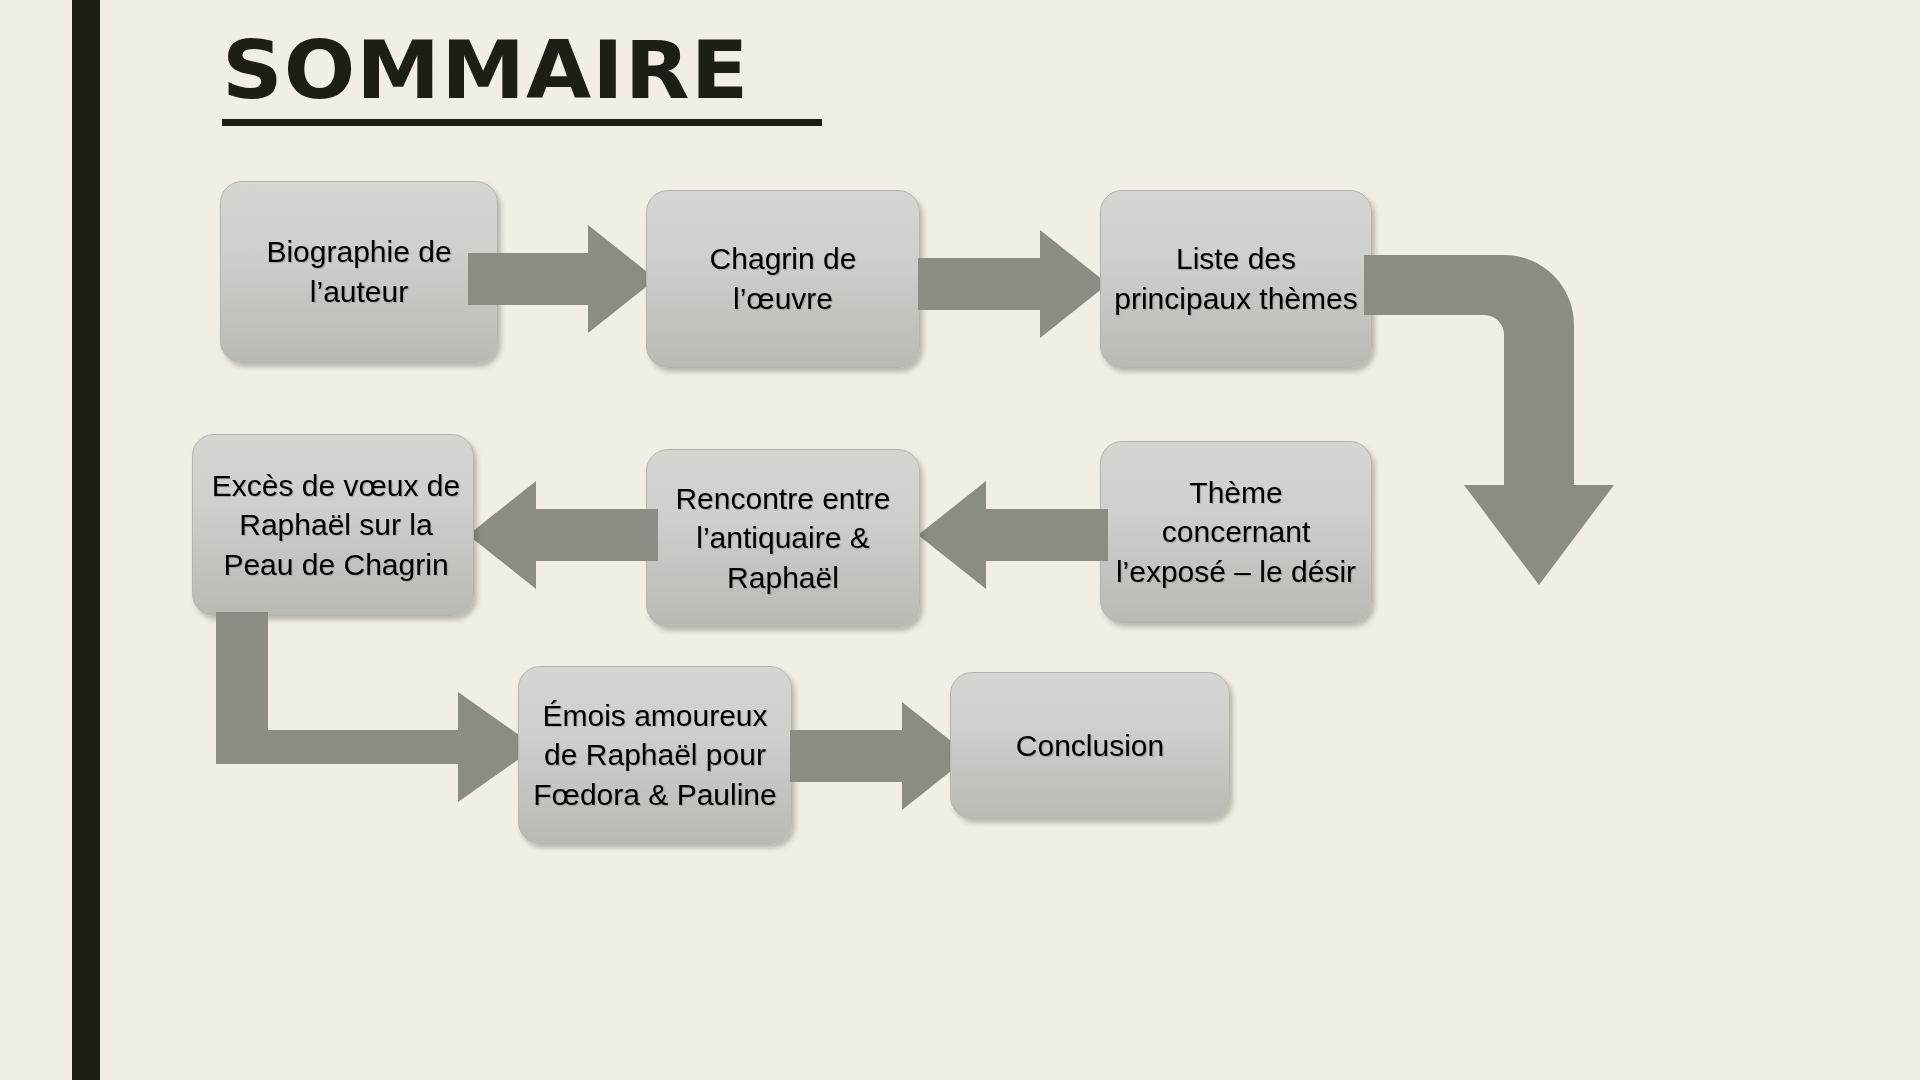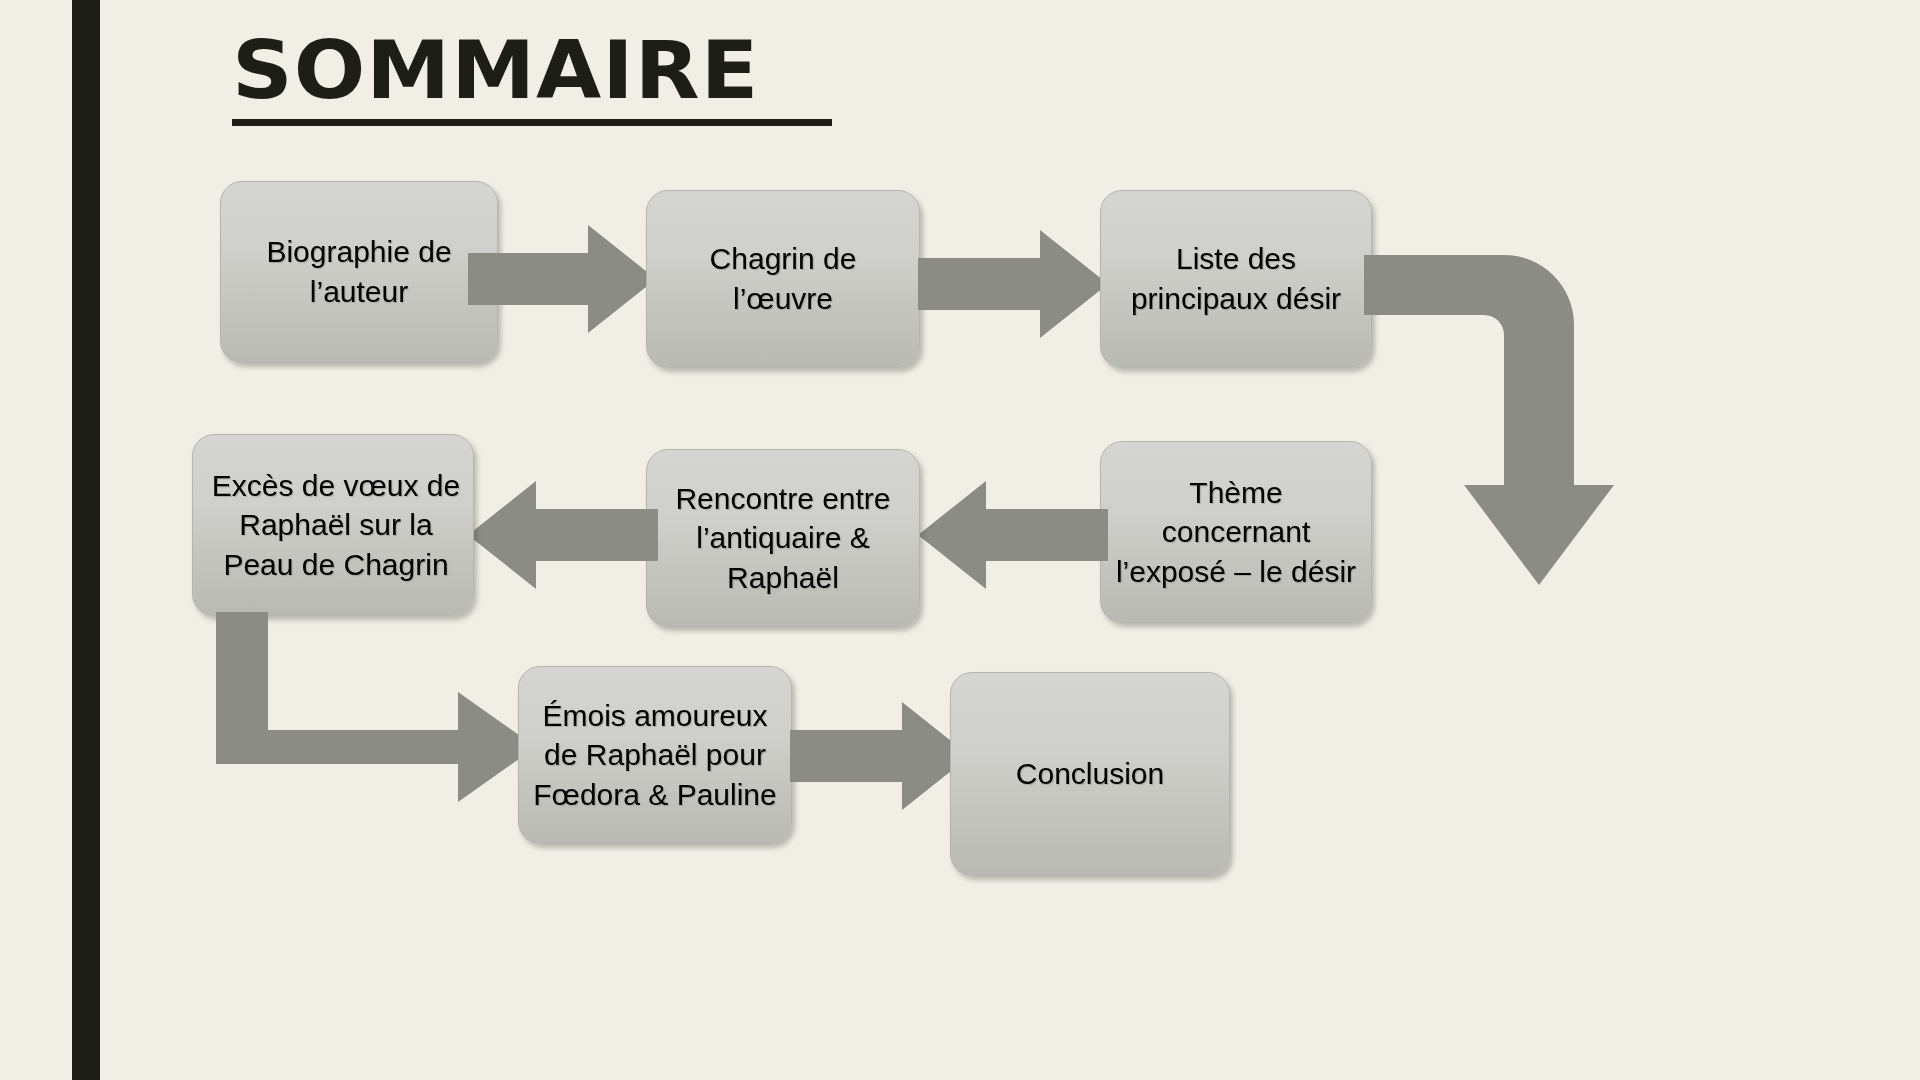--- a/index.html
+++ b/index.html
@@ -11,21 +11,21 @@
   }
 
   
   .left-bar{
     position:absolute; left:72px; top:0; width:28px; height:1080px;
     background:#1d1e16;
   }
 
   
   .title-wrap{
-    position:absolute; left:232px; top:28px;
+    position:absolute; left:222px; top:28px;
   }
   .title{
     font-family:"DejaVu Sans", sans-serif;
     font-weight:bold;
     font-size:81px;
     letter-spacing:1px;
     color:#1d1e16;
     line-height:1.05;
     transform:scaleX(1.04);
     transform-origin:left center;
@@ -88,21 +88,21 @@
     <span>Chagrin de l’œuvre</span>
   </div>
 
   <div class="arrow" style="left:918px; top:230px; width:190px; height:108px;">
     <svg width="190" height="108" viewBox="0 0 190 108">
       <polygon class="ar-fill" points="0,28 122,28 122,0 190,54 122,108 122,80 0,80"></polygon>
     </svg>
   </div>
 
   <div class="box" style="left:1100px; top:190px; width:272px; height:178px;">
-    <span>Liste des principaux désir</span>
+    <span>Liste des principaux thèmes</span>
   </div>
 
   <div class="conn" style="left:1364px; top:255px; width:260px; height:330px;">
     <svg width="260" height="330" viewBox="0 0 260 330">
       <path class="ar-fill" d="
         M 0,0
         L 140,0
         A 70,70 0 0 1 210,70
         L 210,230
         L 250,230
@@ -159,17 +159,17 @@
   <div class="box" style="left:518px; top:666px; width:274px; height:178px;justify-content:center;">
     <span>Émois amoureux de Raphaël pour Fœdora &amp; Pauline</span>
   </div>
 
   <div class="arrow" style="left:790px; top:702px; width:180px; height:108px;">
     <svg width="180" height="108" viewBox="0 0 180 108">
       <polygon class="ar-fill" points="0,28 112,28 112,0 180,54 112,108 112,80 0,80"></polygon>
     </svg>
   </div>
 
-  <div class="box" style="left:950px; top:672px; width:280px; height:204px;">
+  <div class="box" style="left:950px; top:672px; width:280px; height:147px;">
     <span>Conclusion</span>
   </div>
 
 </div>
 
 </body></html>

